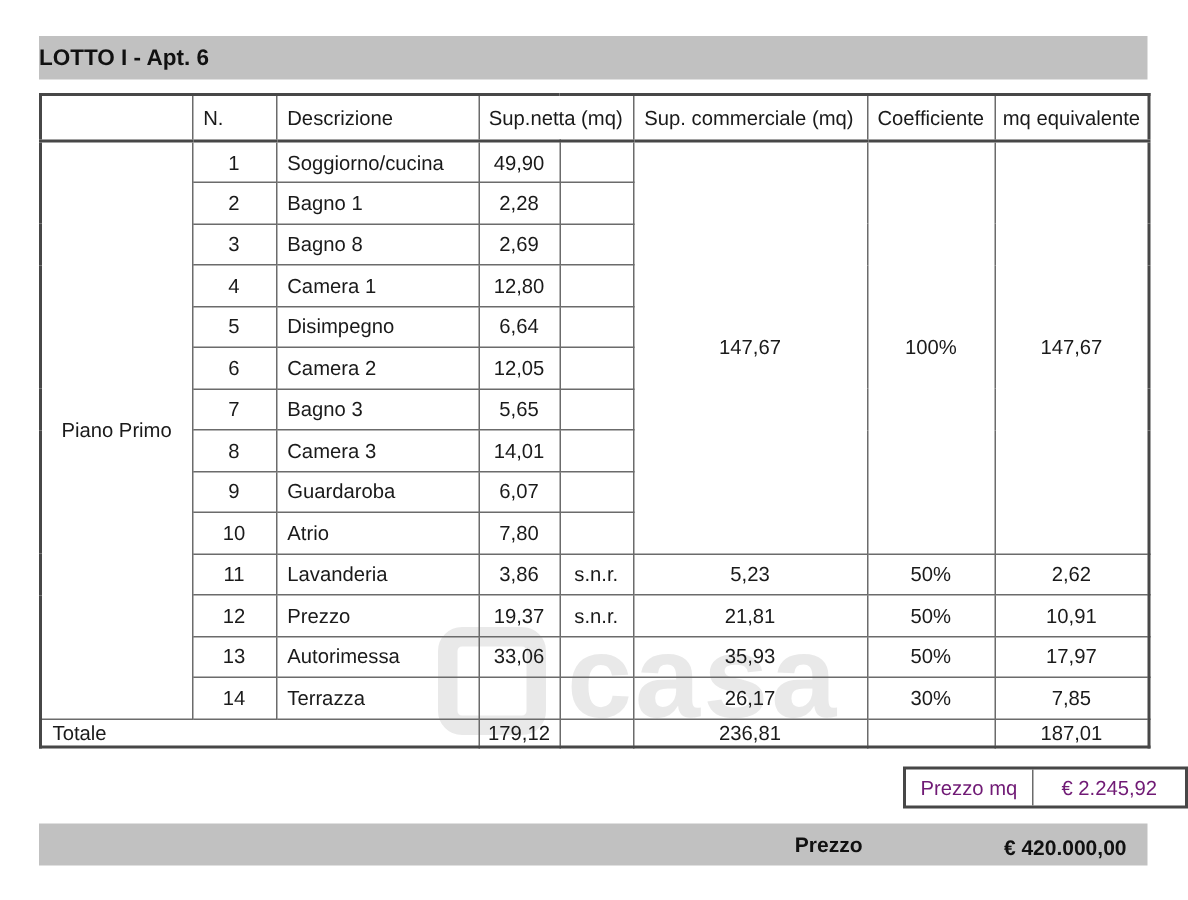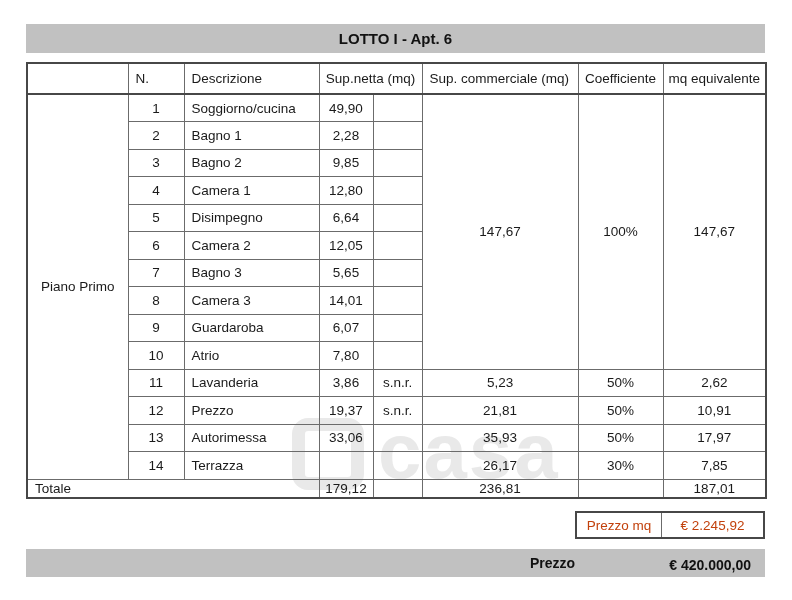--- a/index.html
+++ b/index.html
@@ -15,21 +15,21 @@
     position: relative;
     width: 792px;
     height: 600px;
   }
   
   .title-bar {
     position: absolute;
     left: 26px; top: 24px;
     width: 739px; height: 29px;
     background: #c1c1c1;
-    display: flex; align-items: center; justify-content: center;
+    display: flex; align-items: center; justify-content: flex-start;
     font-size: 15px; font-weight: bold; color: #111;
     z-index: 3;
   }
   
   .watermark {
     position: absolute;
     left: 268px; top: 398px;
     width: 330px; height: 92px;
     z-index: 1;
     display: flex; align-items: flex-end;
@@ -74,26 +74,26 @@
   tbody tr { height: 27.5px; }
   tr.totale { height: 19px; }
   tr.totale td { border-top: 1px solid #6b6b6b; }
   .c-n, .c-num, .c-snr, .c-piano, .th-c { text-align: center; }
   .c-desc { text-align: left; padding-left: 7px !important; }
   .th-l { text-align: left; padding-left: 7px !important; }
   .c-tot { text-align: left; padding-left: 7px !important; }
   
   .prezzo-mq-box {
     position: absolute;
-    left: 575px; top: 511px;
+    left: 602px; top: 511px;
     width: 190px; height: 28px;
     border: 2px solid #474747;
     display: flex;
     z-index: 3;
-    font-size: 13.5px; color: #c2410c;
+    font-size: 13.5px; color: #701a75;
     background: #fff;
     box-sizing: border-box;
   }
   .prezzo-mq-box .pm-label {
     width: 84px;
     border-right: 1px solid #6b6b6b;
     display: flex; align-items: center; justify-content: center;
   }
   .prezzo-mq-box .pm-value {
     flex: 1;
@@ -167,22 +167,22 @@
         <td class="c-num" rowspan="10">147,67</td>
       </tr>
       <tr>
         <td class="c-n">2</td>
         <td class="c-desc">Bagno 1</td>
         <td class="c-num">2,28</td>
         <td class="c-snr"></td>
       </tr>
       <tr>
         <td class="c-n">3</td>
-        <td class="c-desc">Bagno 2</td>
-        <td class="c-num">9,85</td>
+        <td class="c-desc">Bagno 8</td>
+        <td class="c-num">2,69</td>
         <td class="c-snr"></td>
       </tr>
       <tr>
         <td class="c-n">4</td>
         <td class="c-desc">Camera 1</td>
         <td class="c-num">12,80</td>
         <td class="c-snr"></td>
       </tr>
       <tr>
         <td class="c-n">5</td>

